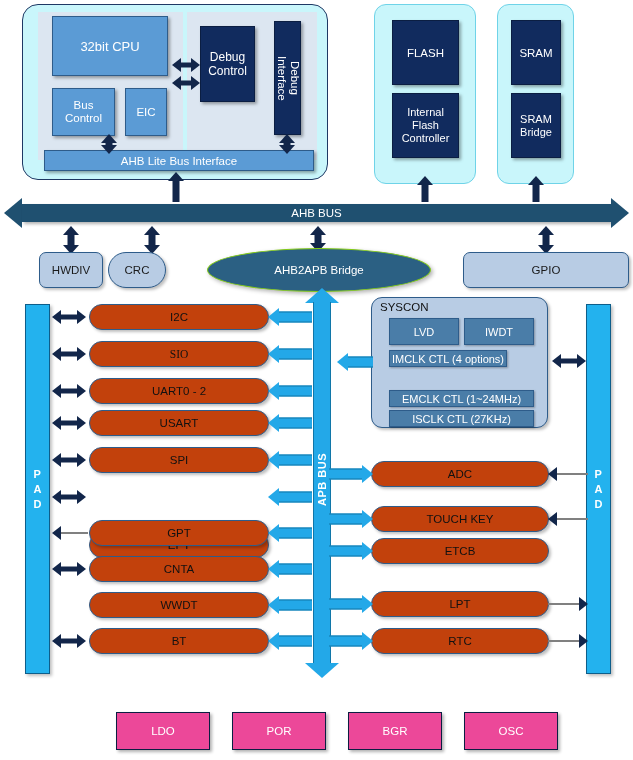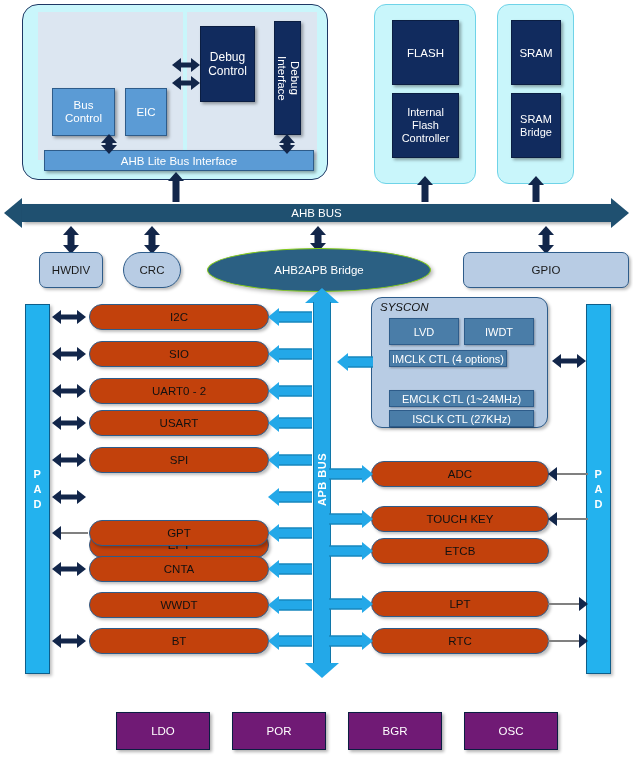--- a/index.html
+++ b/index.html
@@ -86,21 +86,21 @@
   .cy .hdL,.cy .hdR{position:absolute;top:50%;transform:translateY(-50%);width:0;height:0;
                     border-top:9px solid transparent;border-bottom:9px solid transparent;}
   .cy .hdL{left:0;border-right:11px solid #23A8E8;}
   .cy .hdR{right:0;border-left:11px solid #23A8E8;}
 
   
   .rbox{position:absolute;box-sizing:border-box;display:flex;align-items:center;justify-content:center;
         background:#B8CCE4;border:1px solid #2E5C8A;border-radius:7px;color:#1a1a1a;font-size:11.5px;
         box-shadow:2px 2px 3px rgba(0,0,0,.25);}
   .hwdiv{left:39px;top:252px;width:64px;height:36px;}
-  .crc{left:123px;top:252px;width:58px;height:36px;border-radius:18px;}
+  .crc{left:108px;top:252px;width:58px;height:36px;border-radius:18px;}
   .gpio{left:463px;top:252px;width:166px;height:36px;}
   .bridge{position:absolute;left:207px;top:248px;width:222px;height:42px;border-radius:50%;
           background:#2B6083;border:1px solid #84cc16;display:flex;align-items:center;justify-content:center;
           color:#fff;font-size:11.5px;box-shadow:2px 2px 4px rgba(0,0,0,.3);}
 
   
   .pad{position:absolute;background:#23B2EE;border:1px solid #0E5E8A;
        color:#fff;font-size:11px;font-weight:bold;display:flex;flex-direction:column;
        align-items:center;justify-content:center;line-height:15px;
        box-shadow:2px 2px 3px rgba(0,0,0,.25);}
@@ -122,39 +122,40 @@
 
   
   .pill{position:absolute;box-sizing:border-box;display:flex;align-items:center;justify-content:center;
         background:#c2410c;border:1px solid #2E5C8A;border-radius:14px;color:#111;font-size:11.5px;
         box-shadow:2px 2px 3px rgba(0,0,0,.25);}
 
   
   .syscon{position:absolute;left:371px;top:297px;width:175px;height:129px;
           background:#B8CCE4;border:1px solid #2E5C8A;border-radius:11px;
           box-shadow:2px 2px 3px rgba(0,0,0,.25);}
-  .syscon-title{position:absolute;left:8px;top:3px;font-size:11.5px;color:#111;font-style:italic;}
+  .syscon-title{position:absolute;left:8px;top:3px;font-size:11.5px;color:#111;}
   .sbx{position:absolute;box-sizing:border-box;display:flex;align-items:center;justify-content:center;
        background:#4A7DA8;border:1px solid #2E5C8A;color:#fff;font-size:11px;
        box-shadow:1px 1px 2px rgba(0,0,0,.3);}
 
   
   .pwr{position:absolute;box-sizing:border-box;display:flex;align-items:center;justify-content:center;
-       background:#701a75;border:1px solid #0B1E42;color:#fff;font-size:11.5px;
+       background:#ec4899;border:1px solid #0B1E42;color:#fff;font-size:11.5px;
        box-shadow:2px 2px 3px rgba(0,0,0,.3);}
 </style>
 </head>
 <body>
 
 <div id="root">
 
   <div class="abs core-wrap"></div>
   <div class="abs core-inner-left"></div>
   <div class="abs core-inner-right"></div>
 
+  <div class="blk blue-mid cpu">32bit CPU</div>
   <div class="blk blue-mid buscontrol">
     <span>Bus<br>Control</span>
   </div>
   <div class="blk blue-mid eic">EIC</div>
 
   <div class="blk navy dbgctl">
     <span>Debug<br>Control</span>
   </div>
   <div class="blk navy dbgif">
     <span>Debug
@@ -267,21 +268,21 @@
     <span class="hdL"></span>
       <span class="stem" style="left:11px;right:0;"></span>
   </div>
   <div class="hd" style="left:552px;top:353px;width:34px;height:16px;">
     <span class="stem"></span>
       <span class="lf"></span>
       <span class="rt"></span>
   </div>
 
   <div class="pill" style="left:89px;top:304px;width:180px;height:26px;">I2C</div>
-  <div class="pill" style="left:89px;top:341px;width:180px;height:26px;">SIO</div>
+  <div class="pill" style="left:89px;top:341px;width:180px;height:26px;font-family:Liberation Serif, serif;">SIO</div>
   <div class="pill" style="left:89px;top:378px;width:180px;height:26px;">UART0 - 2</div>
   <div class="pill" style="left:89px;top:410px;width:180px;height:26px;">USART</div>
   <div class="pill" style="left:89px;top:447px;width:180px;height:26px;">SPI</div>
   <div class="pill" style="left:89px;top:484px;width:180px;height:26px;margin-top:48px;">EPT</div>
   <div class="pill" style="left:89px;top:520px;width:180px;height:26px;">GPT</div>
   <div class="pill" style="left:89px;top:556px;width:180px;height:26px;">CNTA</div>
   <div class="pill" style="left:89px;top:592px;width:180px;height:26px;">WWDT</div>
   <div class="pill" style="left:89px;top:628px;width:180px;height:26px;">BT</div>
 
   <div class="hd" style="left:52px;top:309px;width:34px;height:16px;">

